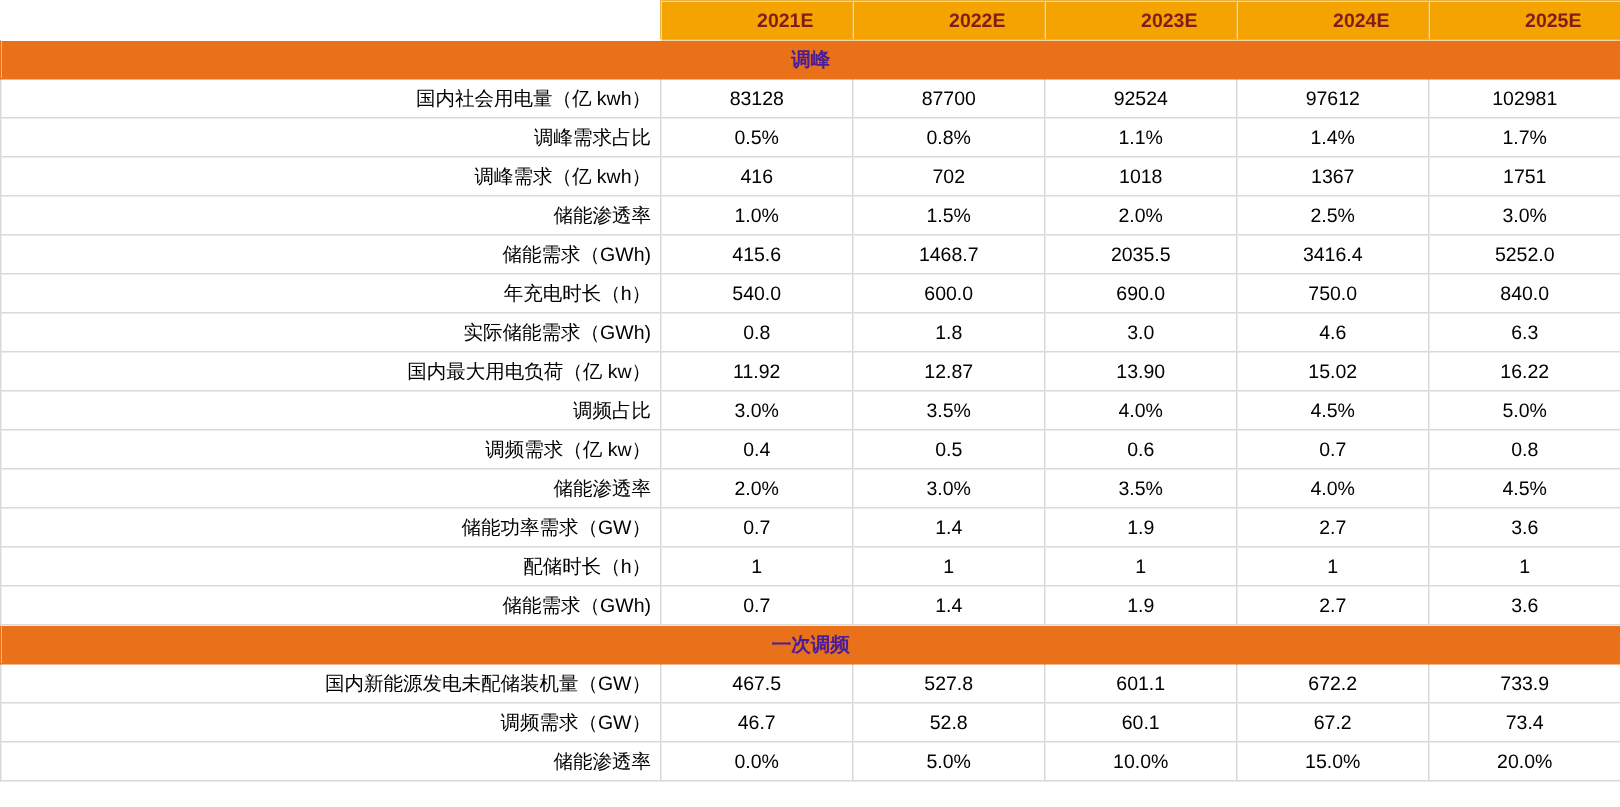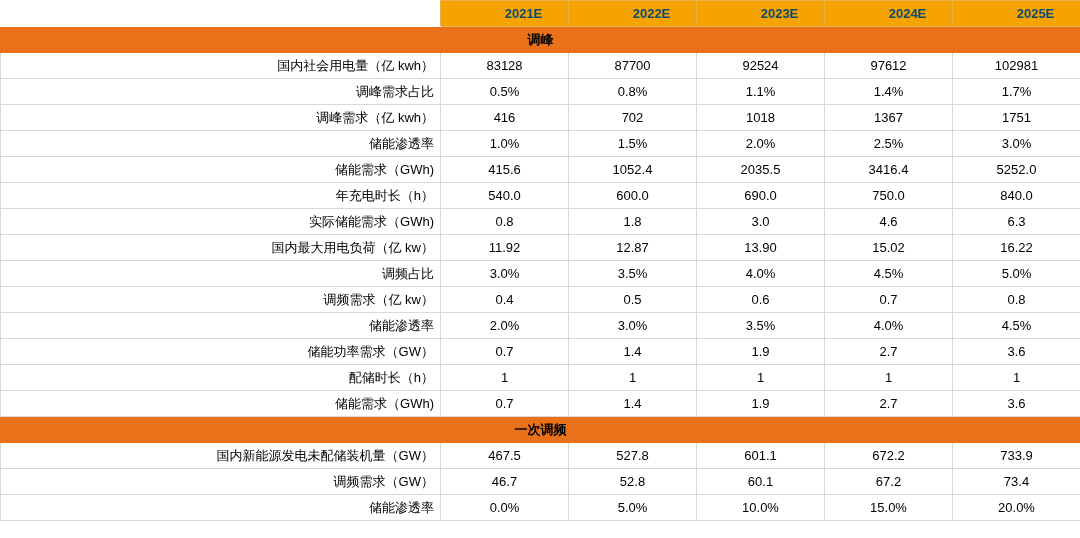--- a/index.html
+++ b/index.html
@@ -28,36 +28,36 @@
     padding: 0 6px;
     height: 25px;
     line-height: 25px;
     box-sizing: border-box;
     white-space: nowrap;
     overflow: hidden;
   }
   
   tr.head th {
     background: #F5A300;
-    color: #0c4a6e;
+    color: #7f1d1d;
     font-weight: bold;
     text-align: center;
     border-color: #e7b24a;
     padding-left: 44px;
   }
   tr.head th.blank {
     background: #ffffff;
     border-left-color: #ffffff;
     border-top-color: #ffffff;
     border-bottom-color: #ffffff;
   }
   
   tr.section td {
     background: #E8711A;
-    color: #000000;
+    color: #4c1d95;
     font-weight: bold;
     text-align: center;
     border-color: #E8711A;
   }
   
   td.label {
     text-align: right;
     background: #ffffff;
   }
   td.val {
@@ -120,21 +120,21 @@
       <td class="label">储能渗透率</td>
       <td class="val">1.0%</td>
       <td class="val">1.5%</td>
       <td class="val">2.0%</td>
       <td class="val">2.5%</td>
       <td class="val">3.0%</td>
     </tr>
     <tr>
       <td class="label">储能需求（GWh)</td>
       <td class="val">415.6</td>
-      <td class="val">1052.4</td>
+      <td class="val">1468.7</td>
       <td class="val">2035.5</td>
       <td class="val">3416.4</td>
       <td class="val">5252.0</td>
     </tr>
     <tr>
       <td class="label">年充电时长（h）</td>
       <td class="val">540.0</td>
       <td class="val">600.0</td>
       <td class="val">690.0</td>
       <td class="val">750.0</td>

